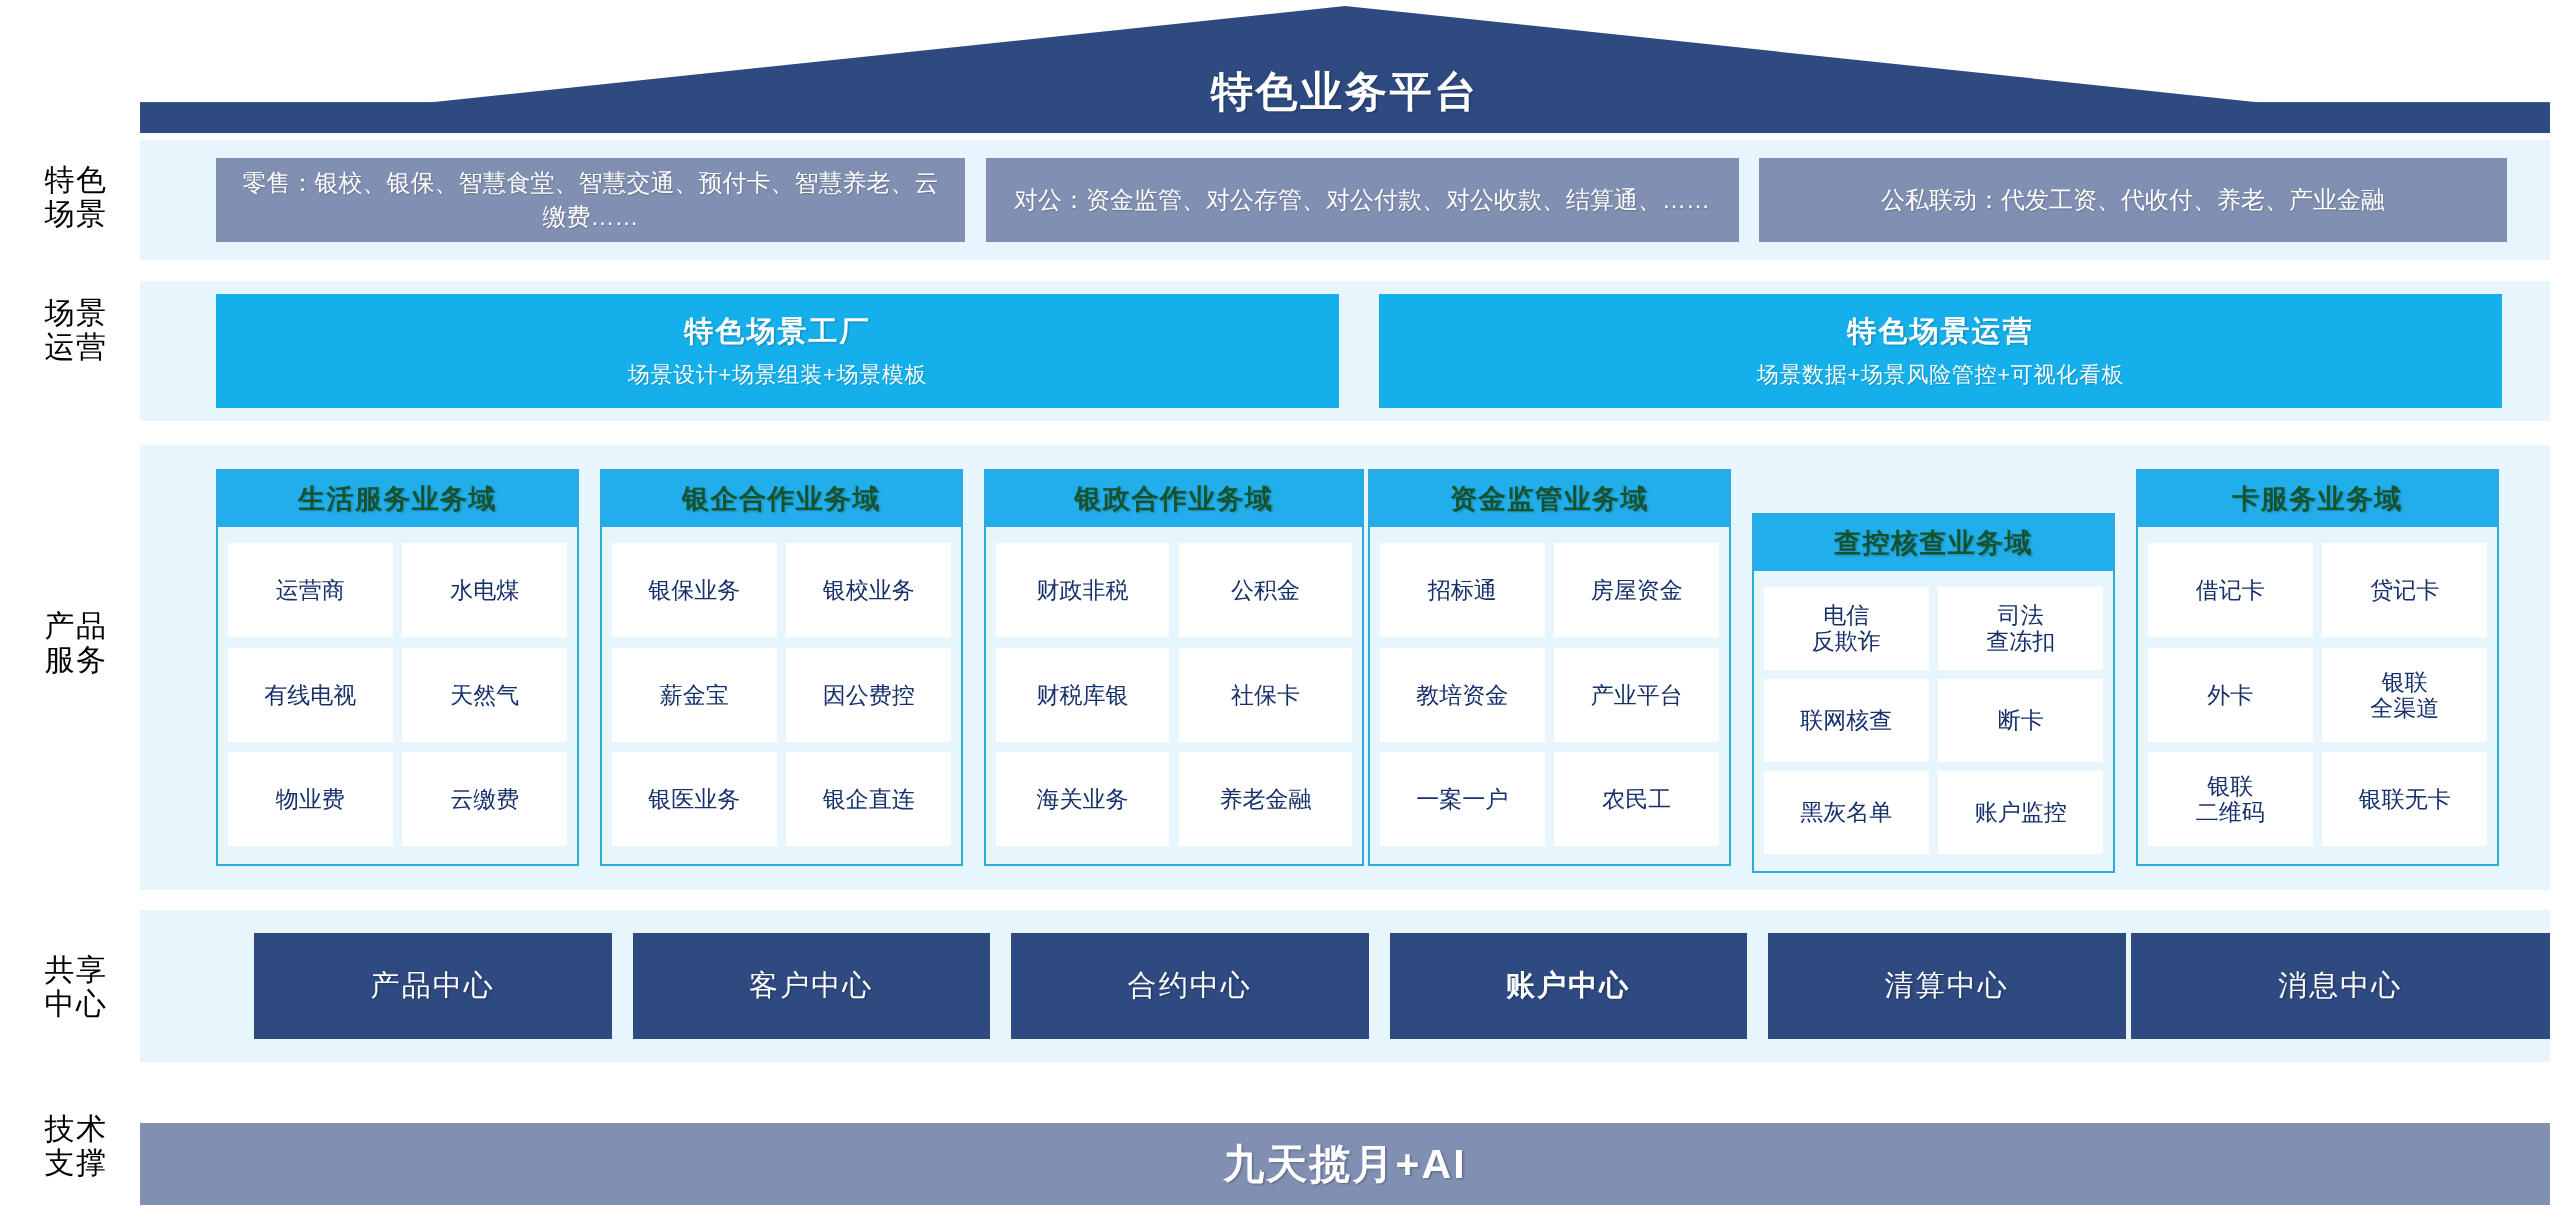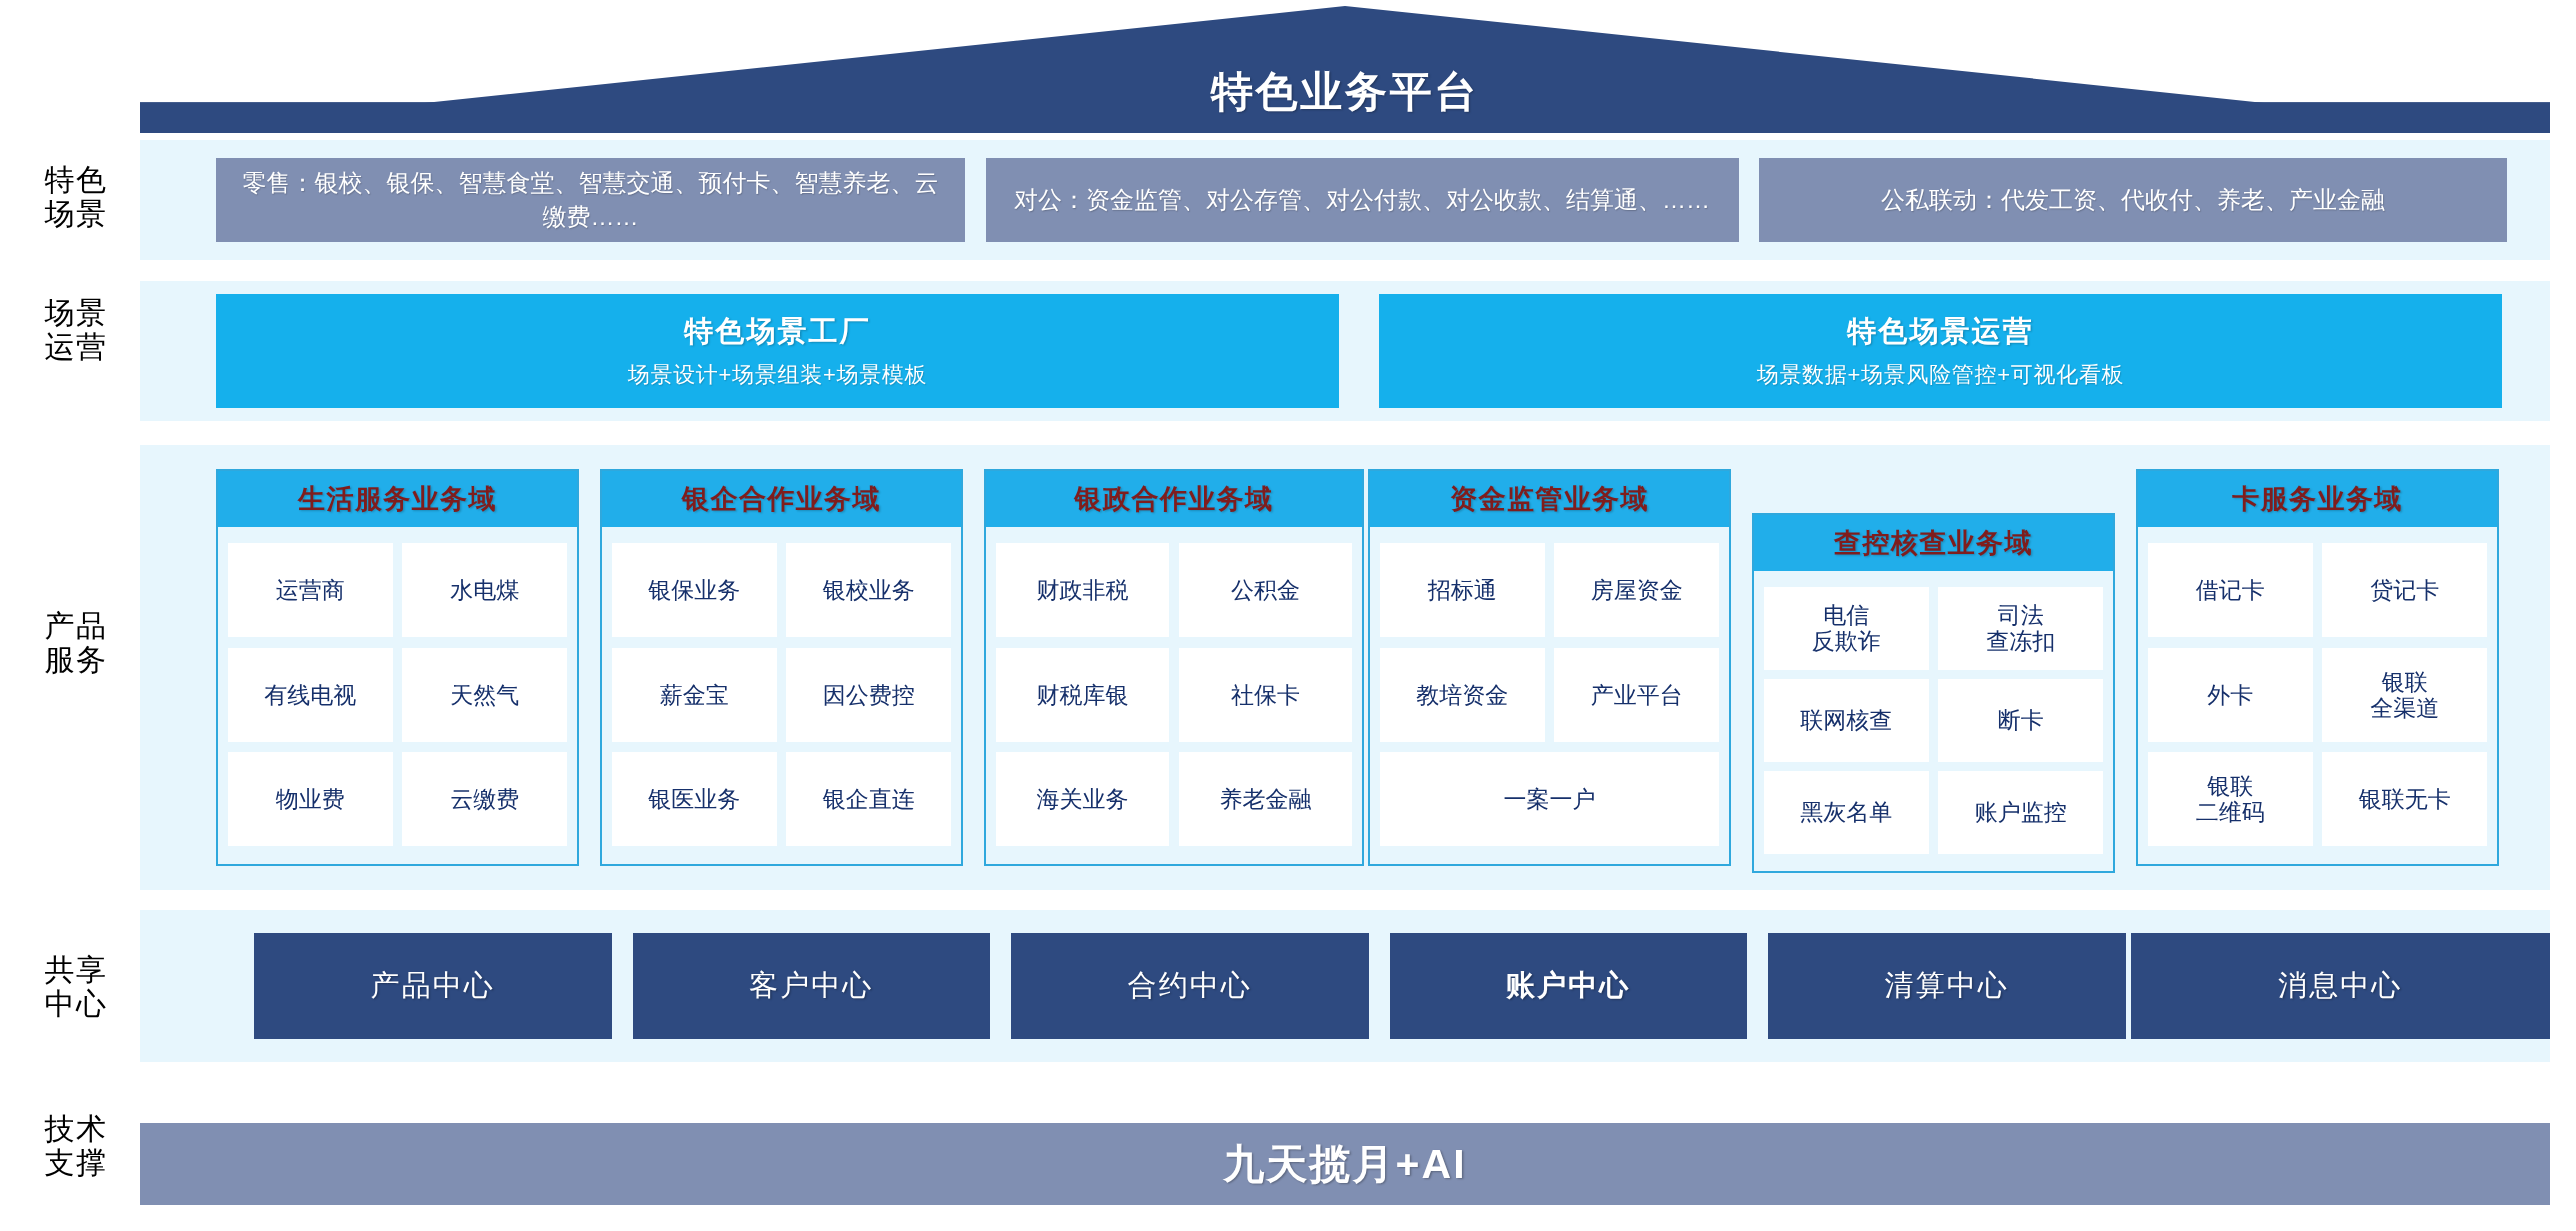--- a/index.html
+++ b/index.html
@@ -62,21 +62,21 @@
 
   
   .pcol{
     position:absolute;top:0;
     border:2.1px solid #2fa8dd;
     background:#e7f6fd;
     box-sizing:border-box;
     display:flex;flex-direction:column;
   }
   .pcol-head{
-    background:#21aeea;color:#7f1d1d;
+    background:#21aeea;color:#14532d;
     height:56px;display:flex;align-items:center;justify-content:center;
     font-size:27px;font-weight:bold;letter-spacing:1.4px;
     text-shadow:1.4px 1.4px 2.1px rgba(0,0,0,.2);
     flex:0 0 auto;
   }
   .pcol-body{
     flex:1 1 auto;display:flex;flex-direction:column;
     justify-content:space-around;
     padding:11px 9.6px 12.3px 9.6px;box-sizing:border-box;
   }
@@ -213,20 +213,21 @@
           <div class="prow">
             <div class="pcell">招标通</div>
             <div class="pcell">房屋资金</div>
           </div>
           <div class="prow">
             <div class="pcell">教培资金</div>
             <div class="pcell">产业平台</div>
           </div>
           <div class="prow">
             <div class="pcell">一案一户</div>
+            <div class="pcell">农民工</div>
           </div>
         </div>
       </div>
 
       <div class="pcol" style="left:1612px;width:363px;height:360px;margin-top:44px;">
         <div class="pcol-head">查控核查业务域</div>
         <div class="pcol-body">
           <div class="prow">
             <div class="pcell">电信
 反欺诈</div>

